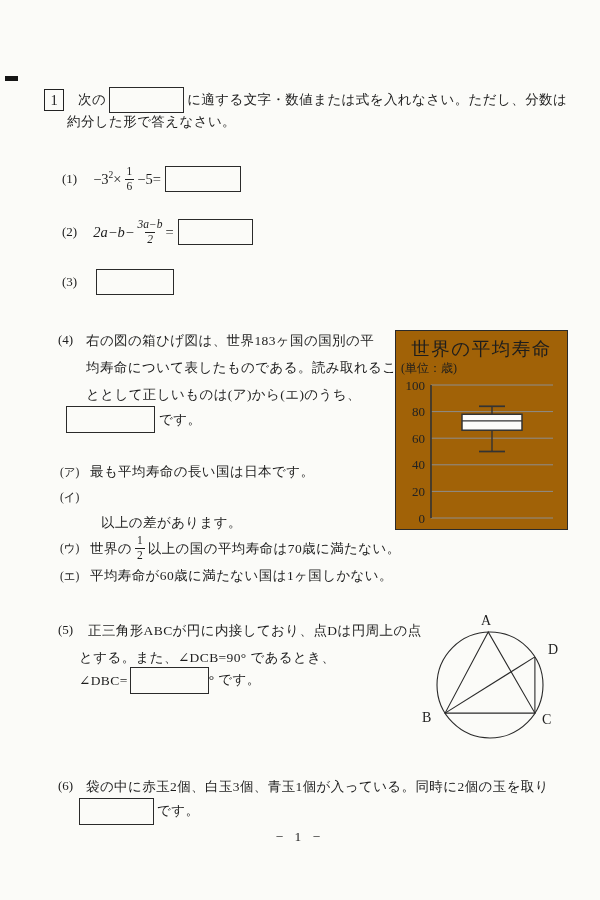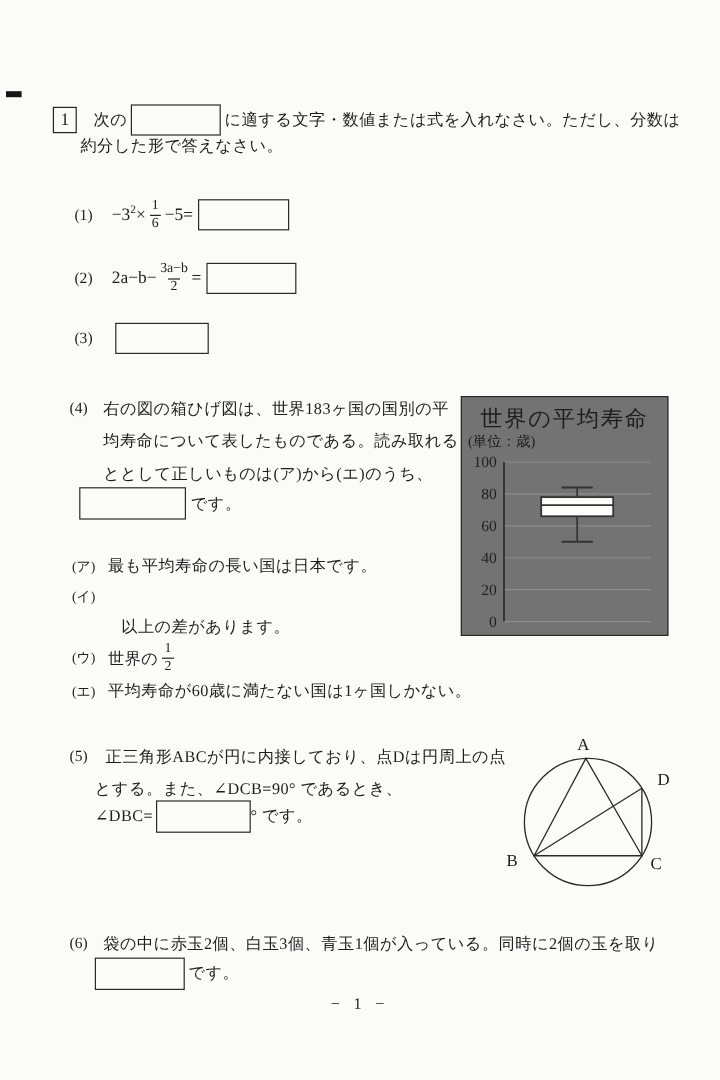--- a/index.html
+++ b/index.html
@@ -5,29 +5,29 @@
   html,body{margin:0;padding:0}
   body{width:600px;height:900px;background:#fbfbf8;position:relative;overflow:hidden;
        font-family:"Liberation Serif","DejaVu Serif",serif;color:#1d1d1d}
   .abs{position:absolute}
   .t{font-size:13.5px;letter-spacing:.4px;white-space:nowrap}
   .row{display:flex;align-items:center;white-space:nowrap}
   .ansbox{display:inline-block;border:1.4px solid #2a2a2a;background:transparent;flex:none}
   .plabel{font-size:13px;margin-right:16px;flex:none}
   .optlabel{font-size:11.5px;width:30px;flex:none}
   .eq{font-size:14.5px}
-  .math{}
+  .math{font-style:italic}
   sup{font-size:9.5px;line-height:0}
   .frac{display:inline-flex;flex-direction:column;align-items:center;font-size:11.5px;
         line-height:1.2;margin:0 3px;vertical-align:middle;flex:none}
   .frac .fd{border-top:1.2px solid #222;padding:0 2px}
   .dash-mark{left:5px;top:76px;width:13px;height:5px;background:#151515}
   .q1num{width:18px;height:20px;border:1.6px solid #222;text-align:center;
          font-size:14.5px;line-height:20px;flex:none;margin-right:14px}
-  .chartbox{left:384px;top:330px;width:171px;height:198px;border:1.6px solid #2a2a2a;background:#737373}
+  .chartbox{left:395px;top:330px;width:171px;height:198px;border:1.6px solid #2a2a2a;background:#a16207}
   .charttitle{position:absolute;left:0;top:5px;width:100%;text-align:center;
               font-size:18.5px;letter-spacing:1.5px}
   .chartunit{position:absolute;left:5px;top:29px;font-size:12px}
   .pageno{left:0;top:829px;width:100%;text-align:center;font-size:13.5px;letter-spacing:4px}
   svg text{font-family:"Liberation Serif","DejaVu Serif",serif}
 </style>
 </head>
 <body>
 
 <div class="abs dash-mark"></div>
@@ -108,20 +108,21 @@
   <span class="optlabel">(イ)</span>
 </div>
 <div class="abs t" style="left:101px;top:514px">以上の差があります。</div>
 <div class="abs row" style="left:60px;top:535px;height:27px">
   <span class="optlabel">(ウ)</span>
   <span class="t">世界の</span>
   <span class="frac">
       <span class="fn">1</span>
       <span class="fd">2</span>
     </span>
+  <span class="t">以上の国の平均寿命は70歳に満たない。</span>
 </div>
 <div class="abs row" style="left:60px;top:567px">
   <span class="optlabel">(エ)</span>
   <span class="t">平均寿命が60歳に満たない国は1ヶ国しかない。</span>
 </div>
 
 <div class="abs plabel" style="left:58px;top:622px">(5)</div>
 <div class="abs t" style="left:88px;top:622px">正三角形ABCが円に内接しており、点Dは円周上の点</div>
 <div class="abs t" style="left:79px;top:649px">とする。また、∠DCB=90° であるとき、</div>
 <div class="abs row" style="left:79px;top:666px;height:28px">

